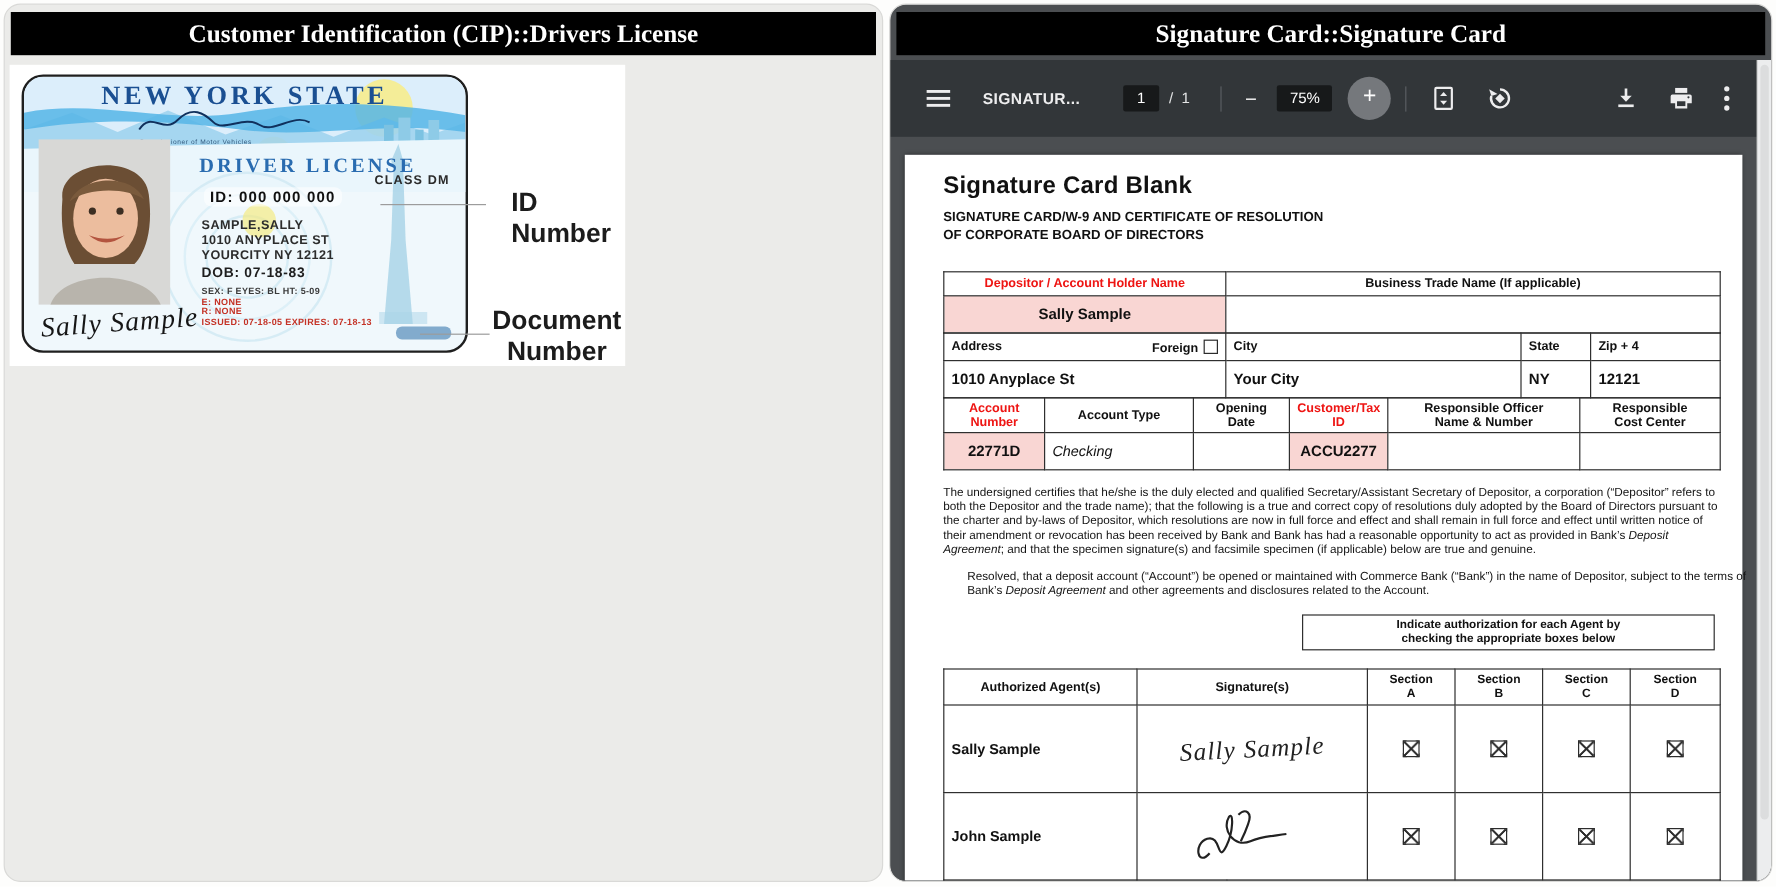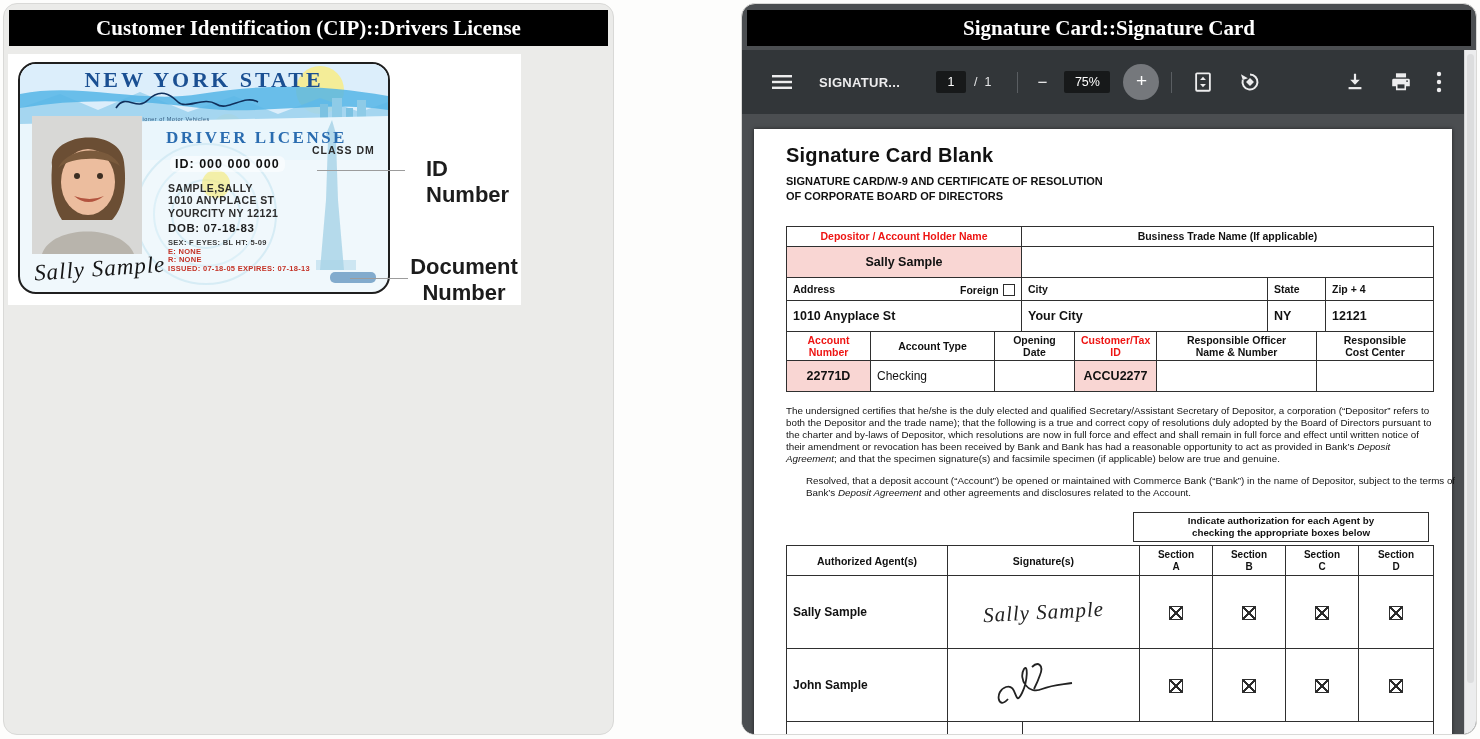--- a/index.html
+++ b/index.html
@@ -1,19 +1,19 @@
 <!DOCTYPE html>
 <html><head>
 <meta charset="utf-8">
 <style>
   html,body{margin:0;padding:0;background:#fff;}
   *{box-sizing:border-box;}
   .canvas{position:relative;width:1480px;height:739px;background:#fdfdfc;font-family:"Liberation Sans",sans-serif;overflow:hidden;}
   .panel{position:absolute;top:3px;bottom:4px;border-radius:14px;overflow:hidden;}
-  .panel-left{left:3px;width:611px;background:#ebebe9;border:1px solid #d9d9d7;}
+  .panel-left{left:3px;width:733px;background:#ebebe9;border:1px solid #d9d9d7;}
   .panel-right{left:741px;width:736px;background:#4b4e51;border:1px solid #d9d9d7;display:flex;flex-direction:column;}
   .panel-header{height:36px;margin:6px 5px 0 5px;background:#000;color:#fff;
     font-family:"Liberation Serif",serif;font-weight:bold;font-size:21px;line-height:36px;text-align:center;}
   
   .license-stage{position:absolute;left:4px;top:50px;width:513px;height:251px;background:#fff;}
   .license-card{position:absolute;left:10px;top:8px;width:372px;height:232px;border:2px solid #1f1f1f;border-radius:18px;background:#f0f8fc;overflow:hidden;}
   .license-card svg.art{position:absolute;left:0;top:0;}
   .nys-title{position:absolute;left:0;top:3px;width:100%;text-align:center;font-family:"Liberation Serif",serif;
     font-weight:bold;font-size:22px;letter-spacing:3px;color:#1a4f92;}
   .commissioner{position:absolute;left:92px;top:26px;}
@@ -74,21 +74,21 @@
   .pink{background:#f9d6d3;}
   .center{text-align:center;}
   .rowh20 td{height:20px;} .rowh31 td{height:31px;} .rowh27 td{height:27px;}
   .foreign-wrap{display:flex;justify-content:space-between;align-items:center;}
   .xbox{display:inline-block;width:14px;height:14px;border:1.5px solid #2c2c2c;position:relative;vertical-align:middle;background:#fff;}
   .xbox.checked{background:
     linear-gradient(to top right, transparent 44%, #2c2c2c 44%, #2c2c2c 56%, transparent 56%),
     linear-gradient(to top left,  transparent 44%, #2c2c2c 44%, #2c2c2c 56%, transparent 56%);}
   .para{font-size:9.8px;line-height:1.24;margin-top:13px;width:652px;color:#141414;}
   .para em{font-style:italic;}
-  .auth-banner{width:296px;margin:12px 5px 4px auto;border:1px solid #2f2f2f;text-align:center;
+  .auth-banner{width:344px;margin:12px 5px 16px auto;border:1px solid #2f2f2f;text-align:center;
     font-size:9.8px;font-weight:bold;line-height:1.25;padding:2px 0;}
   .t2{margin-top:-1px;}
   .sec-head{font-size:10px;font-weight:bold;text-align:center;line-height:1.15;}
   .agent-name{font-size:12px;font-weight:bold;padding-left:10px;}
   .sig-cursive{font-family:"Liberation Serif",serif;font-style:italic;font-size:21px;color:#222;
     transform:rotate(-3deg);display:inline-block;letter-spacing:1px;}
   .rowh30 td{height:30px;} .rowh73 td{height:73px;}
   .facs-cell{font-size:9.8px;font-weight:bold;text-align:center;line-height:1.3;}
   .rowh80 td{height:84px;}
 </style>
@@ -301,21 +301,21 @@
                 <div>Responsible Officer</div>
                 <div>Name &amp; Number</div>
               </td>
               <td class="hcell">
                 <div>Responsible</div>
                 <div>Cost Center</div>
               </td>
             </tr>
             <tr class="rowh31">
               <td class="vcell pink center">22771D</td>
-              <td class="vcell" style="font-weight:normal;font-size:12px;">Checking</td>
+              <td class="vcell" style="font-weight:normal;font-size:12px;font-style:italic;">Checking</td>
               <td class="vcell"></td>
               <td class="vcell pink center">ACCU2277</td>
               <td class="vcell"></td>
               <td class="vcell"></td>
             </tr>
           </tbody>
             </table>
 
           <p class="para"><span>The undersigned certifies that he/she is the duly elected and qualified Secretary/Assistant Secretary of Depositor, a corporation (“Depositor” refers to both the Depositor and the trade name); that the following is a true and correct copy of resolutions duly adopted by the Board of Directors pursuant to the charter and by-laws of Depositor, which resolutions are now in full force and effect and shall remain in full force and effect until written notice of their amendment or revocation has been received by Bank and Bank has had a reasonable opportunity to act as provided in Bank’s </span><em>Deposit Agreement</em><span>; and that the specimen signature(s) and facsimile specimen (if applicable) below are true and genuine.</span></p>
 

